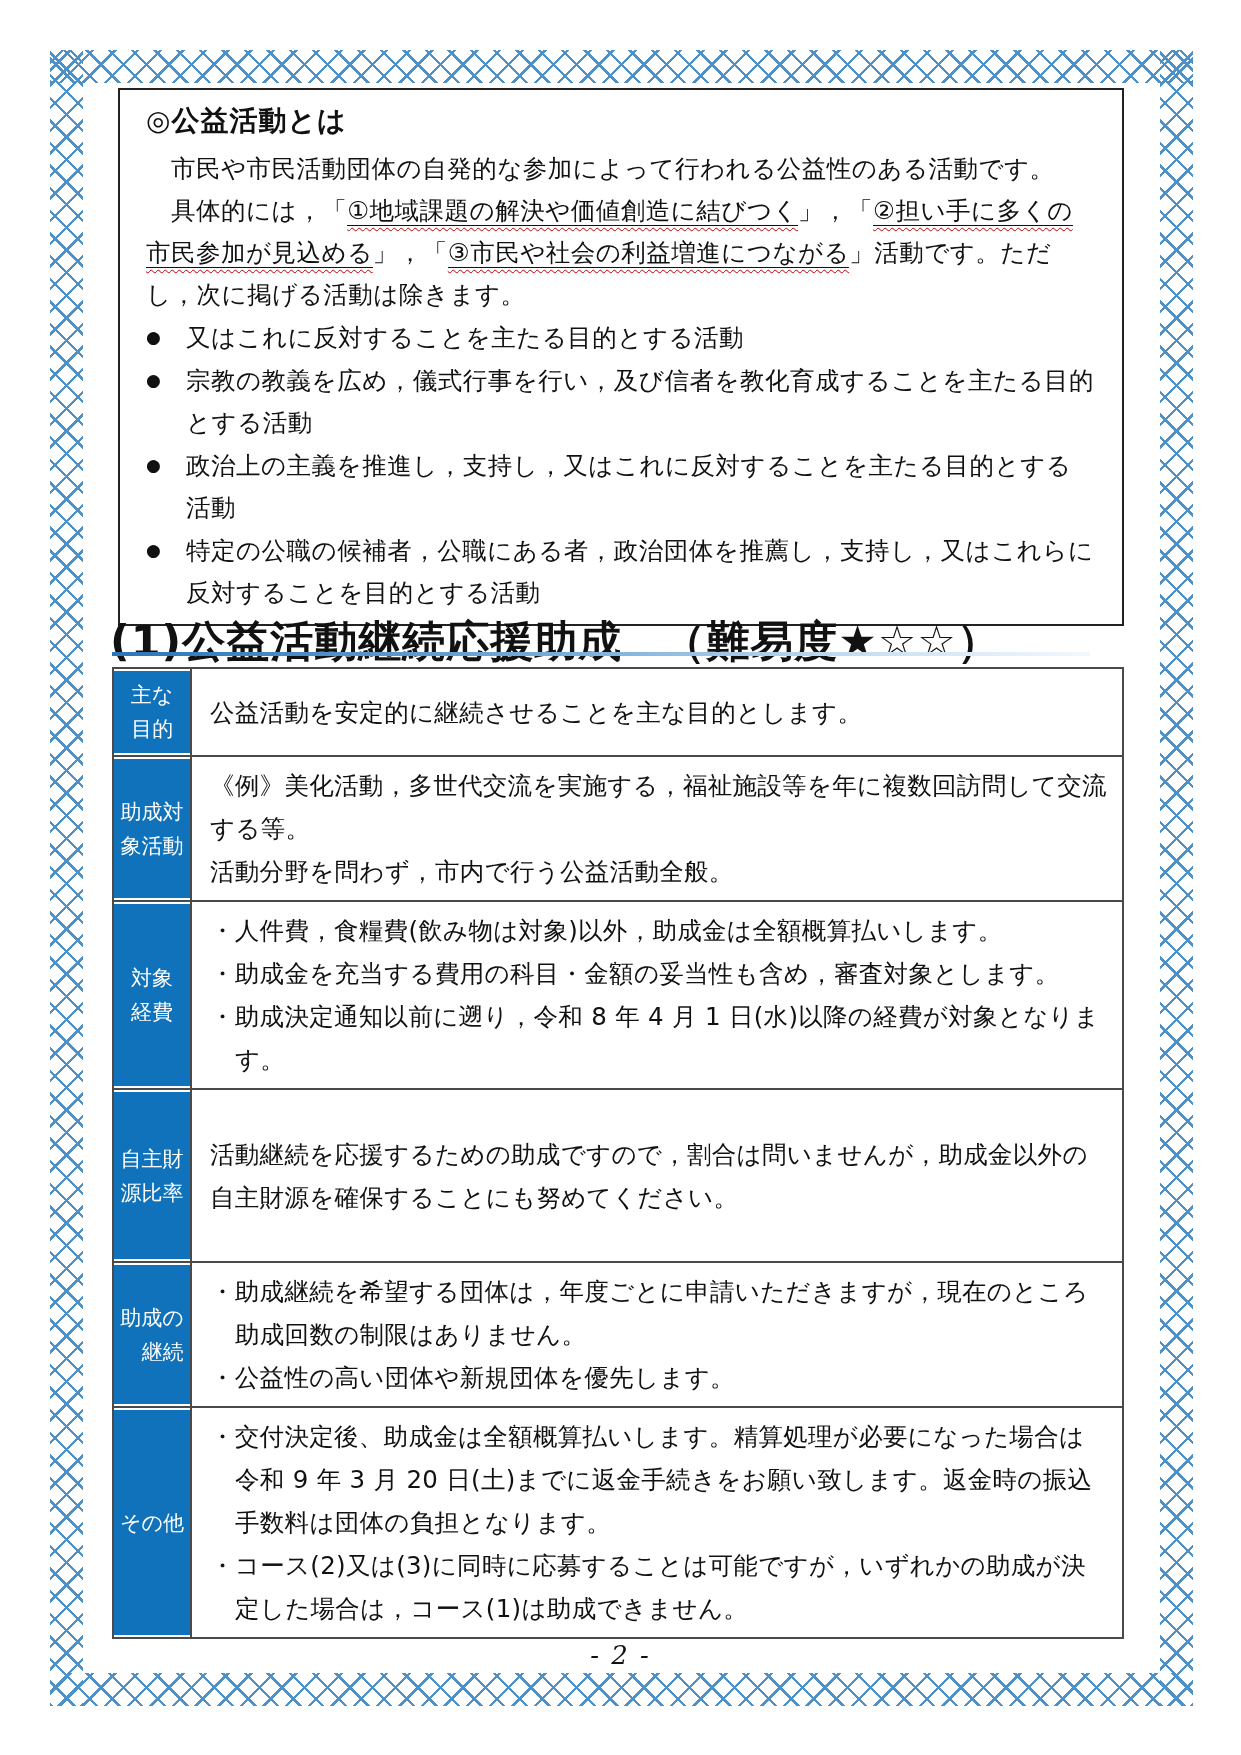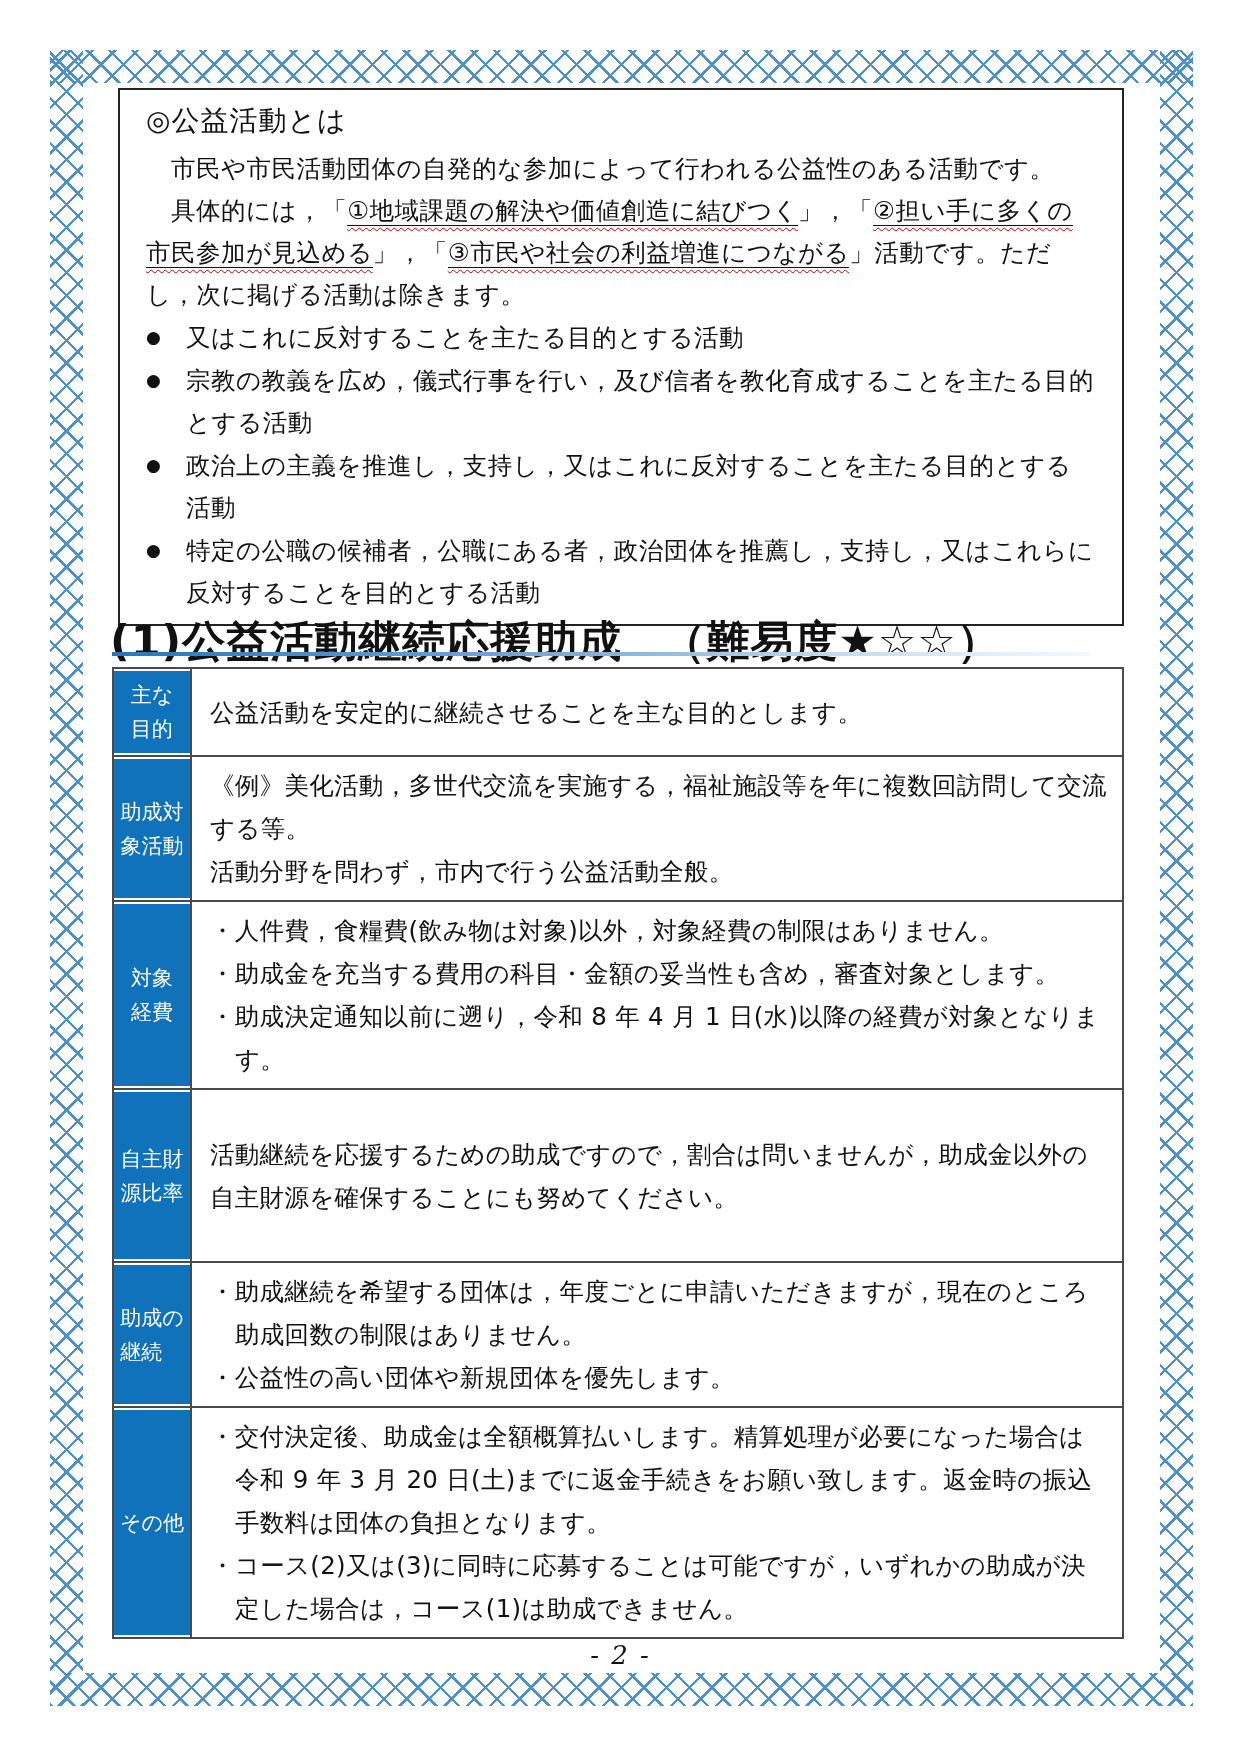--- a/index.html
+++ b/index.html
@@ -28,21 +28,21 @@
   .info-box {
     position: absolute;
     left: 118px; top: 88px;
     width: 1006px; min-height: 477px;
     border: 2px solid #222222;
     padding: 8px 26px 10px 26px;
     background: #ffffff;
   }
   .info-heading {
     font-size: 28px;
-    font-weight: normal;
+    font-weight: bold;
     margin: 4px 0 8px 0;
     letter-spacing: 1px;
   }
   .intro {
     font-size: 24.5px;
     line-height: 42px;
     white-space: pre-line;
     letter-spacing: 0.5px;
   }
   .uline {
@@ -106,21 +106,21 @@
     display: flex;
   }
   .tlabel {
     flex: 1;
     margin: 2px 0;
     background: #0f72ba;
     color: #ffffff;
     display: flex;
     align-items: center;
     justify-content: center;
-    text-align: left;
+    text-align: right;
     font-size: 21px;
     line-height: 34px;
     white-space: pre-line;
   }
   .tbody-cell {
     flex: 1;
     padding: 7px 14px 7px 18px;
     font-size: 24.5px;
     line-height: 43px;
     display: flex;
@@ -190,21 +190,21 @@
         <p>活動分野を問わず，市内で行う公益活動全般。</p>
       </div>
     </div>
 
     <div class="trow r2">
       <div class="tlabel-wrap">
           <div class="tlabel">対象
 経費</div>
         </div>
       <div class="tbody-cell">
-        <p class="hang">・人件費，食糧費(飲み物は対象)以外，対象経費の制限はありません。</p>
+        <p class="hang">・人件費，食糧費(飲み物は対象)以外，助成金は全額概算払いします。</p>
         <p class="hang">・助成金を充当する費用の科目・金額の妥当性も含め，審査対象とします。</p>
         <p class="hang">・助成決定通知以前に遡り，令和 8 年 4 月 1 日(水)以降の経費が対象となります。</p>
       </div>
     </div>
 
     <div class="trow r3">
       <div class="tlabel-wrap">
           <div class="tlabel">自主財
 源比率</div>
         </div>

